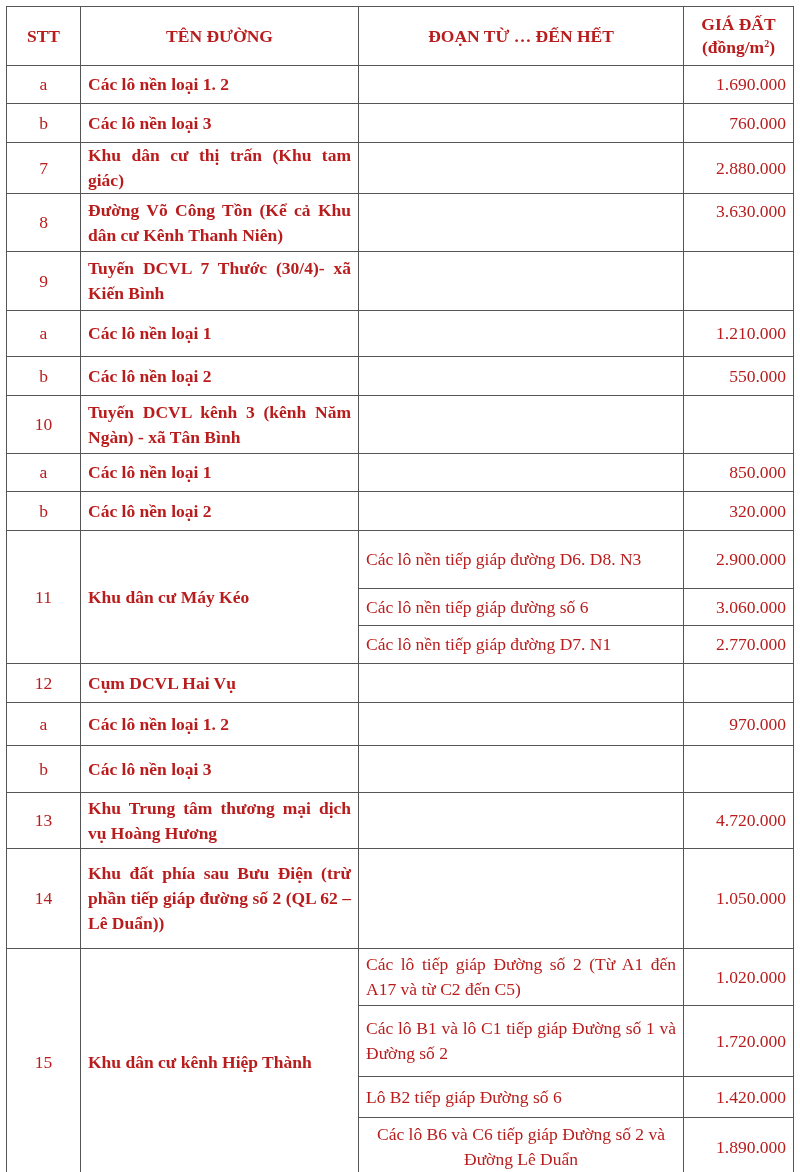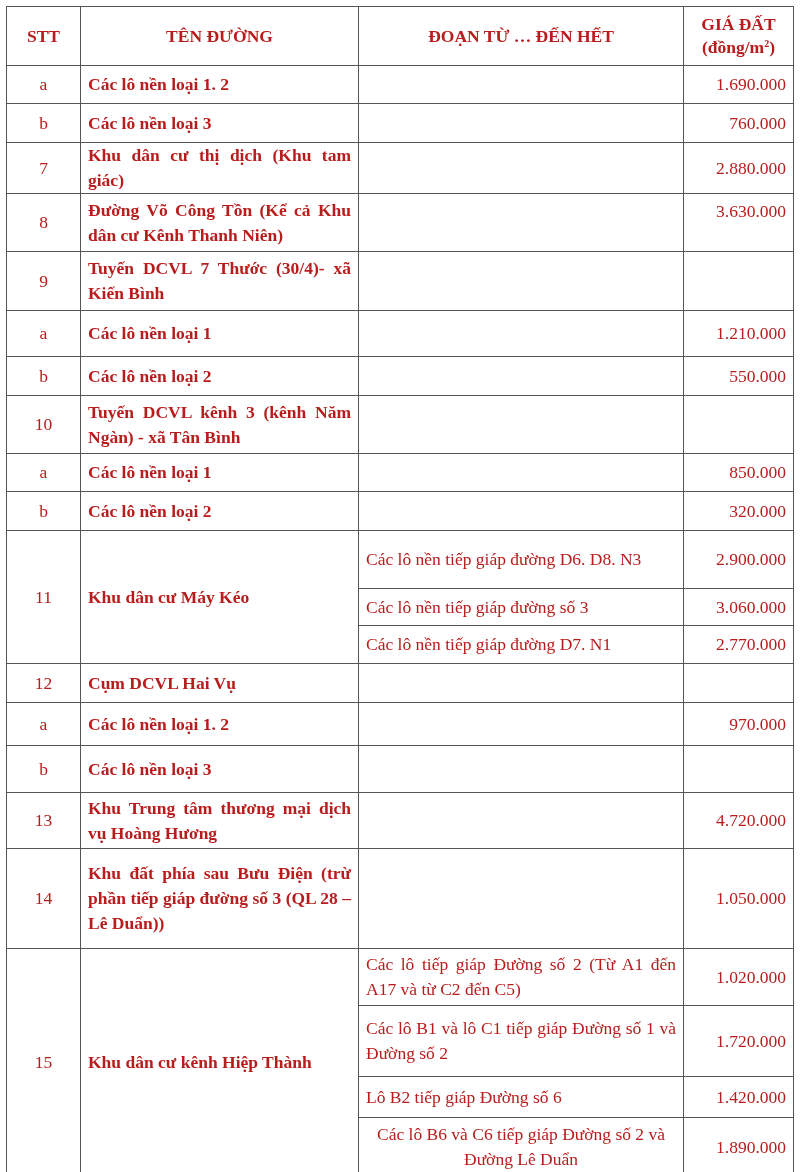--- a/index.html
+++ b/index.html
@@ -56,21 +56,21 @@
       <td class="c-price">1.690.000</td>
     </tr>
     <tr style="height:39px">
       <td class="c-stt">b</td>
       <td class="c-name">Các lô nền loại 3</td>
       <td class="c-seg"></td>
       <td class="c-price">760.000</td>
     </tr>
     <tr style="height:39px">
       <td class="c-stt">7</td>
-      <td class="c-name">Khu dân cư thị dịch (Khu tam giác)</td>
+      <td class="c-name">Khu dân cư thị trấn (Khu tam giác)</td>
       <td class="c-seg"></td>
       <td class="c-price">2.880.000</td>
     </tr>
     <tr style="height:58px">
       <td class="c-stt">8</td>
       <td class="c-name">Đường Võ Công Tồn (Kể cả Khu dân cư Kênh Thanh Niên)</td>
       <td class="c-seg"></td>
       <td class="c-price" style="vertical-align:top;padding-top:5px">3.630.000</td>
     </tr>
     <tr style="height:59px">
@@ -110,21 +110,21 @@
       <td class="c-price">320.000</td>
     </tr>
 
     <tr style="height:58px">
       <td class="c-stt" rowspan="3">11</td>
       <td class="c-name" rowspan="3">Khu dân cư Máy Kéo</td>
       <td class="c-seg">Các lô nền tiếp giáp đường D6. D8. N3</td>
       <td class="c-price">2.900.000</td>
     </tr>
     <tr style="height:37px">
-      <td class="c-seg">Các lô nền tiếp giáp đường số 3</td>
+      <td class="c-seg">Các lô nền tiếp giáp đường số 6</td>
       <td class="c-price">3.060.000</td>
     </tr>
     <tr style="height:38px">
       <td class="c-seg">Các lô nền tiếp giáp đường D7. N1</td>
       <td class="c-price">2.770.000</td>
     </tr>
     <tr style="height:39px">
       <td class="c-stt">12</td>
       <td class="c-name">Cụm DCVL Hai Vụ</td>
       <td class="c-seg"></td>
@@ -143,21 +143,21 @@
       <td class="c-price"></td>
     </tr>
     <tr style="height:56px">
       <td class="c-stt">13</td>
       <td class="c-name">Khu Trung tâm thương mại dịch vụ Hoàng Hương</td>
       <td class="c-seg"></td>
       <td class="c-price">4.720.000</td>
     </tr>
     <tr style="height:100px">
       <td class="c-stt">14</td>
-      <td class="c-name">Khu đất phía sau Bưu Điện (trừ phần tiếp giáp đường số 3 (QL 28 – Lê Duẩn))</td>
+      <td class="c-name">Khu đất phía sau Bưu Điện (trừ phần tiếp giáp đường số 2 (QL 62 – Lê Duẩn))</td>
       <td class="c-seg"></td>
       <td class="c-price">1.050.000</td>
     </tr>
 
     <tr style="height:57px">
       <td class="c-stt" rowspan="4">15</td>
       <td class="c-name" rowspan="4" style="text-align:left">Khu dân cư kênh Hiệp Thành</td>
       <td class="c-seg">Các lô tiếp giáp Đường số 2 (Từ A1 đến A17 và từ C2 đến C5)</td>
       <td class="c-price">1.020.000</td>
     </tr>

